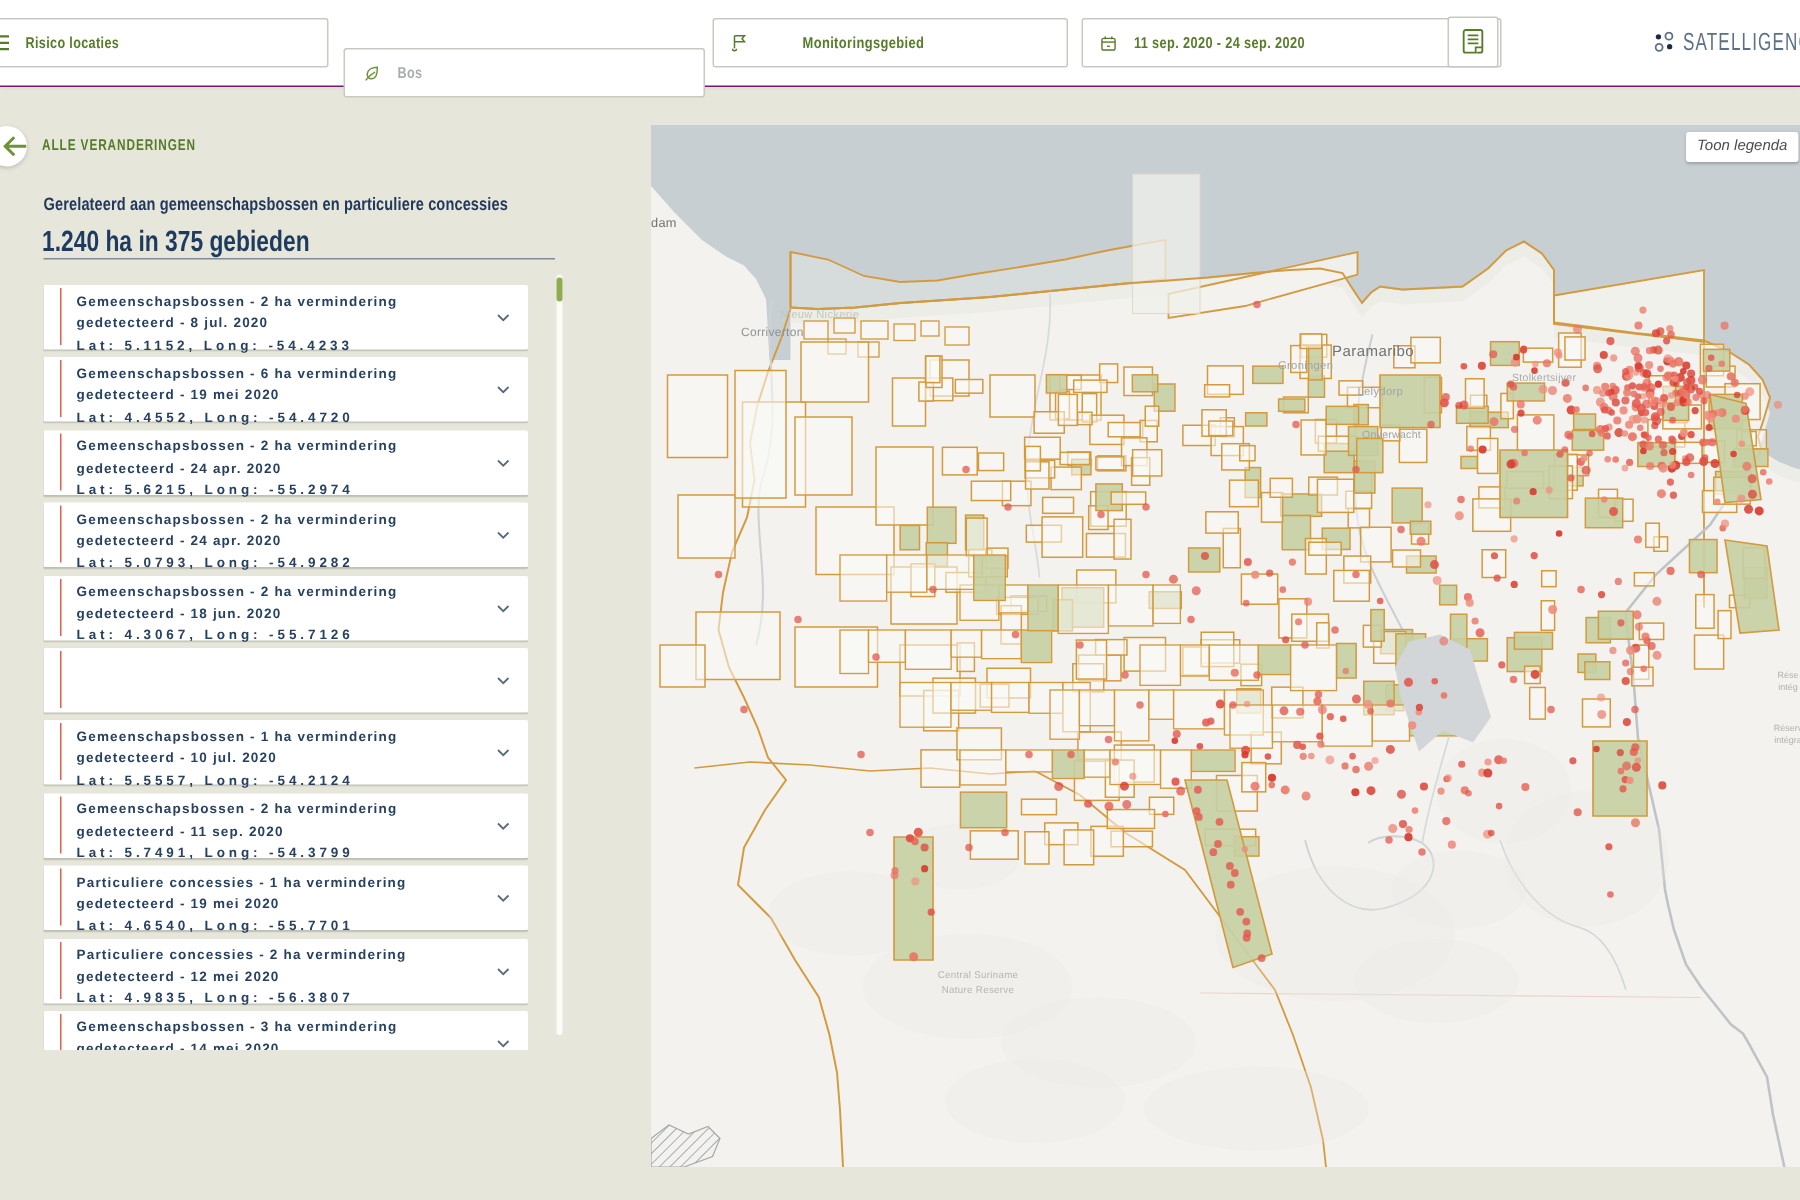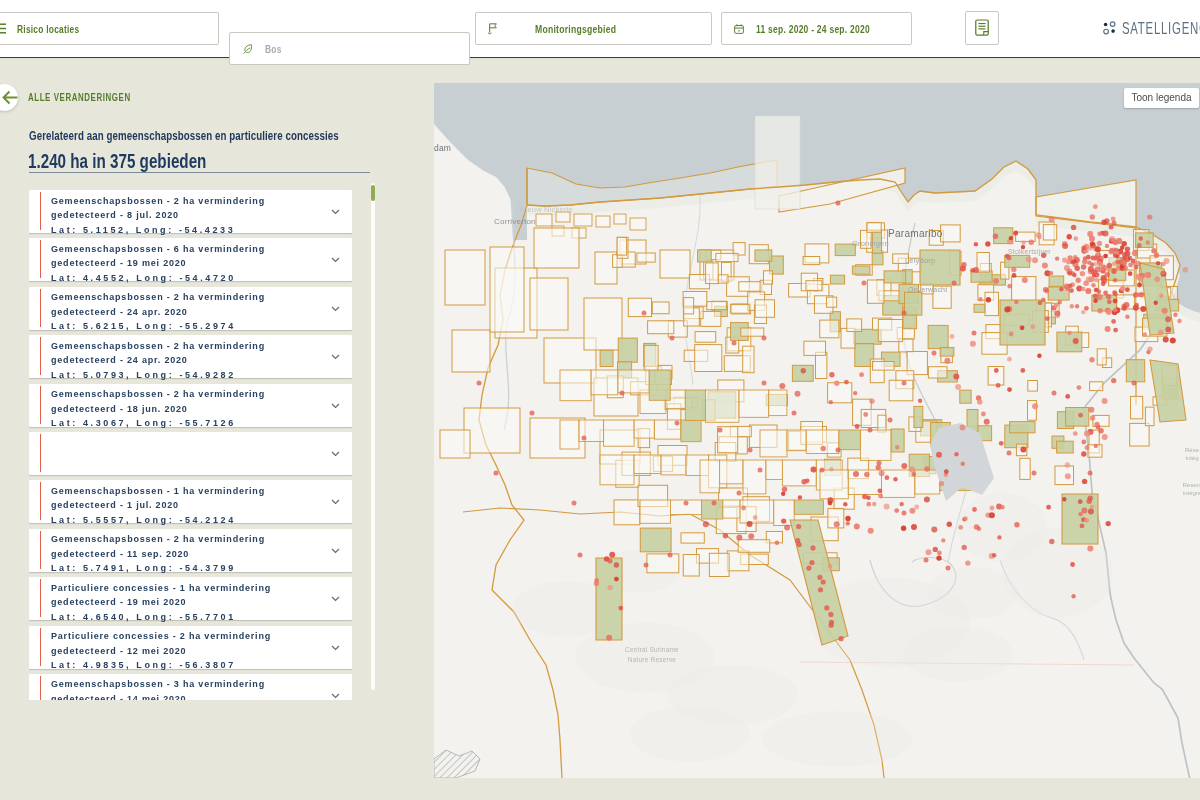--- a/index.html
+++ b/index.html
@@ -1,41 +1,41 @@
 <!DOCTYPE html>
 <html><head><meta charset="utf-8"><style>
 * { margin:0; padding:0; box-sizing:border-box; }
 html,body { width:1200px; height:800px; overflow:hidden; background:#e6e7da; font-family:"Liberation Sans",sans-serif; }
 .topbar { position:absolute; left:0; top:0; width:1200px; height:58px; background:#ffffff; border-bottom:1px solid #701a75; box-shadow:0 1px 2px rgba(0,0,0,0.05); }
 .tbtn { position:absolute; top:12px; height:33px; background:#fff; border:1px solid #c9c9c2; border-radius:2px; display:flex; align-items:center; }
 .tbtn .lbl { font-size:10.5px; font-weight:bold; letter-spacing:0.3px; color:#567c2a; transform:scaleX(0.8); transform-origin:left center; white-space:nowrap; }
 .b1 { left:-18px; width:237px; }
 .b2 { left:229px; width:241px;margin-top:20px; }
 .b3 { left:475px; width:237px;gap:24px; }
-.b4 { left:721px; width:191px; }
+.b4 { left:721px; width:280px; }
 .b5 { left:965px; width:34px; top:11px; height:34px; justify-content:center; }
 .logo { position:absolute; left:1103px; top:19px; display:flex; align-items:center; }
 .logo .txt { font-size:16.5px; letter-spacing:1.1px; color:#5d7183; margin-left:5px; font-weight:400; transform:scaleX(0.69); transform-origin:left center; }
 .backbtn { position:absolute; left:-9px; top:84px; width:27px; height:27px; border-radius:50%; background:#fff; box-shadow:0 1px 3px rgba(0,0,0,0.18); }
 .alle { position:absolute; left:28px; top:91px; font-size:10.5px; font-weight:bold; letter-spacing:0.8px; color:#567c2a; transform:scaleX(0.75); transform-origin:left top; }
 .sub { position:absolute; left:29px; top:129px; font-size:12px; font-weight:bold; color:#23395c; letter-spacing:0.1px; transform:scaleX(0.81); transform-origin:left top; white-space:nowrap; }
 .big { position:absolute; left:28px; top:150px; font-size:19.5px; font-weight:bold; color:#1e3a5f; transform:scaleX(0.78); transform-origin:left top; white-space:nowrap; }
 .hr  { position:absolute; left:29px; top:172px; width:341px; height:1px; background:#7d8b99; }
 .list { position:absolute; left:29px; top:190px; width:323px; height:510px; overflow:hidden; }
 .card { position:relative; width:323px; height:43px; margin-bottom:5.4px; background:#fff; border-radius:1px;
         box-shadow:0 1px 1px rgba(70,70,60,0.25); }
 .card .bar { position:absolute; left:11px; top:2px; bottom:3px; width:1.3px; background:#e0614a; }
 .card .ctx { position:absolute; left:22px; top:3.5px; font-size:9px; font-weight:bold; color:#27415f; letter-spacing:0.8px; line-height:14.6px; white-space:nowrap; }
 .card .l3 { letter-spacing:2.6px; }
 .card .chev { position:absolute; right:12px; top:19px; }
 .scroll { position:absolute; left:371px; top:183px; width:4px; height:507px; background:#fbfbf7; border-radius:2px; }
 .thumb { position:absolute; left:0; top:2px; width:4px; height:16px; background:#8fac52; border-radius:2px; }
 .map { position:absolute; left:434px; top:83px; width:766px; height:695px; background:#f3f2ee; overflow:hidden; }
 .legendbtn { position:absolute; left:1124px; top:88px; width:75px; height:20px; background:#fff; border-radius:2px;
-             box-shadow:0 1px 2px rgba(0,0,0,0.22); font-size:10px; color:#4c4c4c; text-align:center; line-height:20px; }
+             box-shadow:0 1px 2px rgba(0,0,0,0.22); font-size:10px; color:#4c4c4c; text-align:center; line-height:20px;font-style:italic; }
 </style></head>
 <body>
 <div class="map"><svg width="766" height="695" viewBox="0 0 766 695">
       <polygon points="0,0 766,0 766,231 766,230 762,229 752,225 742,219 738,209 742,197 746,183 741,171 732,161 718,152 702,145 676,142 656,140 626,136 602,133 602,98 594,87 582,79 570,85 558,97 541,109 521,110 501,111 486,109 480,113 474,120 468,111 461,100 446,97 426,98 401,100 371,103 343,105 316,107 286,110 256,113 226,116 196,118 166,120 136,123 111,124 93,123 93,123 93,157 82,157 84,157 83,143 81,130 79,122 75,113 70,103 62,94 50,88 34,77 16,59 0,41" fill="#c7cfd3"></polygon>
 <polygon points="76,104 92,123 90,157 79,157" fill="#c7cfd3"></polygon>
 <path d="M93,123 L111,124 L136,123 L166,120 L196,118 L226,116 L256,113 L286,110 L316,107 L343,105 L371,103 L401,100 L426,98 L446,97 L461,100 L468,111 L474,120 L480,113 L486,109 L501,111 L521,110 L541,109 L558,97 L570,85 L582,79 L594,87 L602,98 L602,133 L626,136 L656,140 L676,142 L702,145 L718,152 L732,161 L741,171 L746,183 L742,197 L738,209 L742,219 L752,225 L762,229 L766,230 L766,239 L762,238 L752,234 L742,228 L738,218 L742,206 L746,192 L741,180 L732,170 L718,161 L702,154 L676,151 L656,149 L626,145 L602,142 L602,107 L594,96 L582,88 L570,94 L558,106 L541,118 L521,119 L501,120 L486,118 L480,122 L474,129 L468,120 L461,109 L446,106 L426,107 L401,109 L371,112 L343,114 L316,116 L286,119 L256,122 L226,125 L196,127 L166,129 L136,132 L111,133 L93,132 Z" fill="#edede8"></path>
 <polygon points="93,85 118,90 142,101 166,105 191,104 214,100 246,95 276,90 304,84 331,79 343,77 343,103 316,106 286,109 256,112 226,115 196,117 166,119 136,122 111,123 93,122" fill="rgba(232,233,229,0.45)" stroke="#d49a3e" stroke-width="1.2"></polygon>
 <polygon points="345,113 471,85 471,100 396,121 345,129" fill="rgba(243,242,237,0.9)" stroke="#d49a3e" stroke-width="1.2"></polygon>
 <polygon points="602,114 702,97 702,145 602,133" fill="rgba(243,242,237,0.95)" stroke="#d49a3e" stroke-width="1.2"></polygon>
 <rect x="321" y="33" width="45" height="93" fill="rgba(240,240,235,0.75)" stroke="#ddd5c8" stroke-width="0.6"></rect>
@@ -1005,21 +1005,21 @@
 <div class="card">
       <div class="bar"></div>
       <svg class="chev" width="9" height="6" viewBox="0 0 9 6">
         <polyline points="1,1 4.5,4.5 8,1" fill="none" stroke="#5a6b7d" stroke-width="1.2"></polyline>
       </svg>
     </div>
 <div class="card">
       <div class="bar"></div>
       <div class="ctx">
         <div>Gemeenschapsbossen - 1 ha vermindering</div>
-        <div>gedetecteerd - 1 jul. 2020</div>
+        <div>gedetecteerd - 10 jul. 2020</div>
         <div class="l3">Lat: 5.5557, Long: -54.2124</div>
       </div>
       <svg class="chev" width="9" height="6" viewBox="0 0 9 6">
         <polyline points="1,1 4.5,4.5 8,1" fill="none" stroke="#5a6b7d" stroke-width="1.2"></polyline>
       </svg>
     </div>
 <div class="card">
       <div class="bar"></div>
       <div class="ctx">
         <div>Gemeenschapsbossen - 2 ha vermindering</div>

